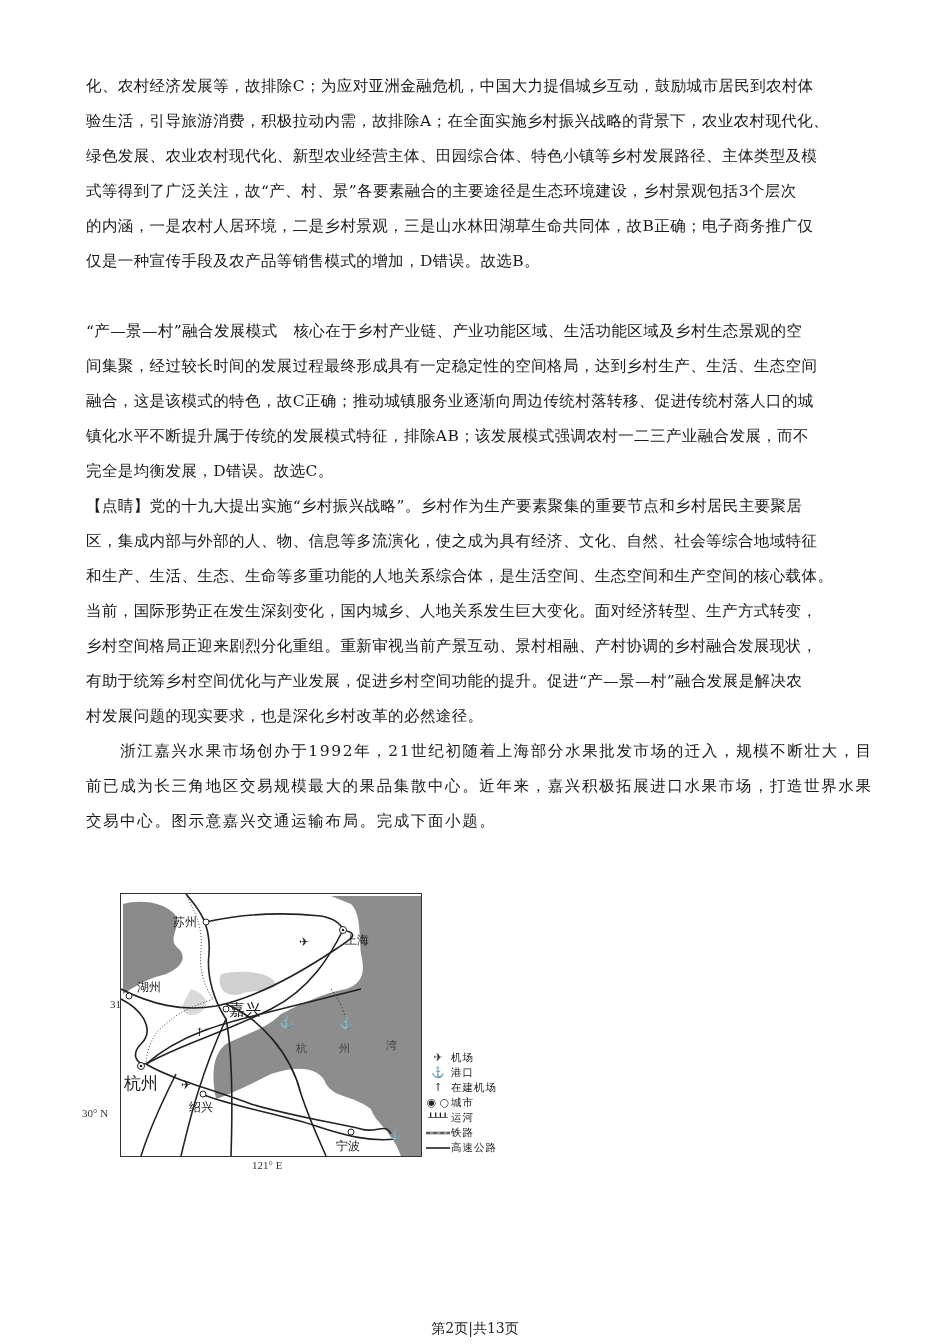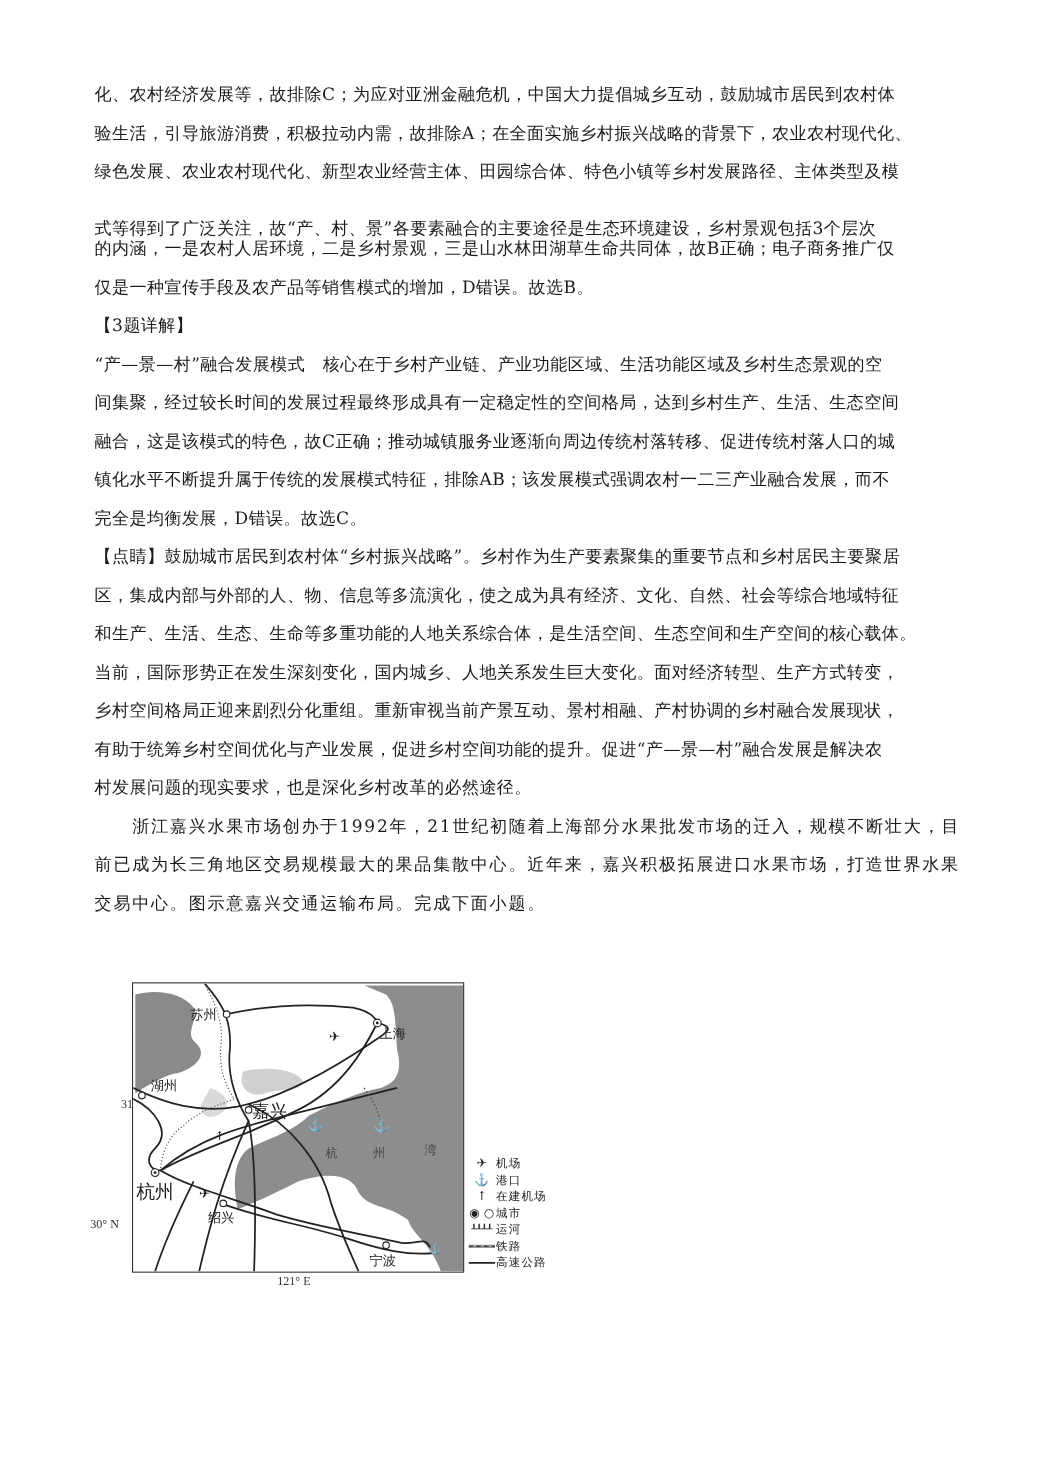--- a/index.html
+++ b/index.html
@@ -41,37 +41,36 @@
   </style>
 </head>
 <body>
 
 <div class="page">
 
   <div>
     <div class="line" style="top:76px">化、农村经济发展等，故排除C；为应对亚洲金融危机，中国大力提倡城乡互动，鼓励城市居民到农村体</div>
     <div class="line" style="top:111px">验生活，引导旅游消费，积极拉动内需，故排除A；在全面实施乡村振兴战略的背景下，农业农村现代化、</div>
     <div class="line" style="top:146px">绿色发展、农业农村现代化、新型农业经营主体、田园综合体、特色小镇等乡村发展路径、主体类型及模</div>
-    <div class="line" style="top:198px">式等得到了广泛关注，故“产、村、景”各要素融合的主要途径是生态环境建设，乡村景观包括3个层次</div>
+    <div class="line" style="top:181px">式等得到了广泛关注，故“产、村、景”各要素融合的主要途径是生态环境建设，乡村景观包括3个层次</div>
     <div class="line" style="top:216px">的内涵，一是农村人居环境，二是乡村景观，三是山水林田湖草生命共同体，故B正确；电子商务推广仅</div>
     <div class="line" style="top:251px">仅是一种宣传手段及农产品等销售模式的增加，D错误。故选B。</div>
   </div>
 
-  <div class="line" style="top:286px">【3题详解】</div>
 
   <div>
     <div class="line" style="top:321px">“产—景—村”融合发展模式　核心在于乡村产业链、产业功能区域、生活功能区域及乡村生态景观的空</div>
     <div class="line" style="top:356px">间集聚，经过较长时间的发展过程最终形成具有一定稳定性的空间格局，达到乡村生产、生活、生态空间</div>
     <div class="line" style="top:391px">融合，这是该模式的特色，故C正确；推动城镇服务业逐渐向周边传统村落转移、促进传统村落人口的城</div>
     <div class="line" style="top:426px">镇化水平不断提升属于传统的发展模式特征，排除AB；该发展模式强调农村一二三产业融合发展，而不</div>
     <div class="line" style="top:461px">完全是均衡发展，D错误。故选C。</div>
   </div>
 
   <div>
-    <div class="line" style="top:496px">【点睛】鼓励城市居民到农村体“乡村振兴战略”。乡村作为生产要素聚集的重要节点和乡村居民主要聚居</div>
+    <div class="line" style="top:496px">【点睛】党的十九大提出实施“乡村振兴战略”。乡村作为生产要素聚集的重要节点和乡村居民主要聚居</div>
     <div class="line" style="top:531px">区，集成内部与外部的人、物、信息等多流演化，使之成为具有经济、文化、自然、社会等综合地域特征</div>
     <div class="line" style="top:566px">和生产、生活、生态、生命等多重功能的人地关系综合体，是生活空间、生态空间和生产空间的核心载体。</div>
     <div class="line" style="top:601px">当前，国际形势正在发生深刻变化，国内城乡、人地关系发生巨大变化。面对经济转型、生产方式转变，</div>
     <div class="line" style="top:636px">乡村空间格局正迎来剧烈分化重组。重新审视当前产景互动、景村相融、产村协调的乡村融合发展现状，</div>
     <div class="line" style="top:671px">有助于统筹乡村空间优化与产业发展，促进乡村空间功能的提升。促进“产—景—村”融合发展是解决农</div>
     <div class="line" style="top:706px">村发展问题的现实要求，也是深化乡村改革的必然途径。</div>
   </div>
 
   <div>
     <div class="line kai" style="top:741px">　　浙江嘉兴水果市场创办于1992年，21世纪初随着上海部分水果批发市场的迁入，规模不断壮大，目</div>
@@ -175,13 +174,14 @@
       <span class="legend-sym">
           <svg width="24" height="6">
             <line x1="0" y1="3" x2="24" y2="3" stroke="#222" stroke-width="1.6"></line>
           </svg>
         </span>
       <span class="legend-label">高速公路</span>
     </div>
   </div>
 
 
+  <div class="footer">第2页|共13页</div>
 </div>
 
 </body></html>

